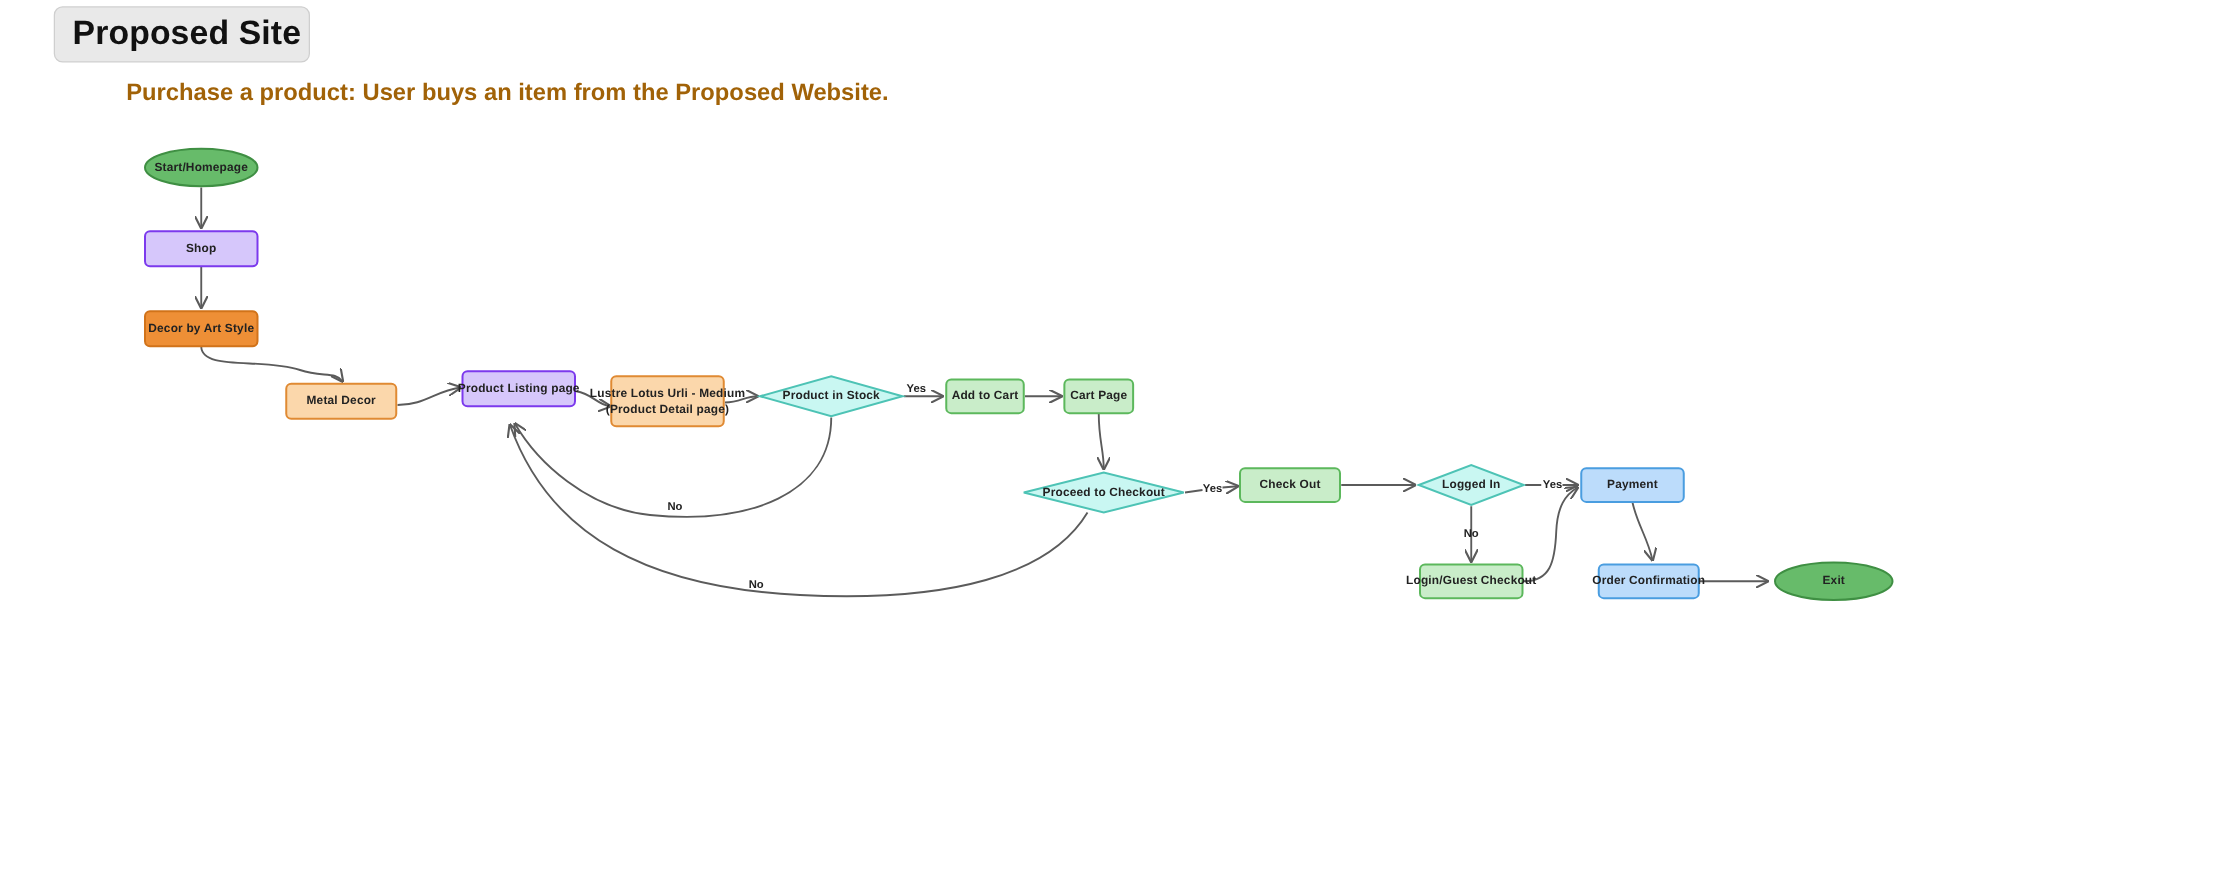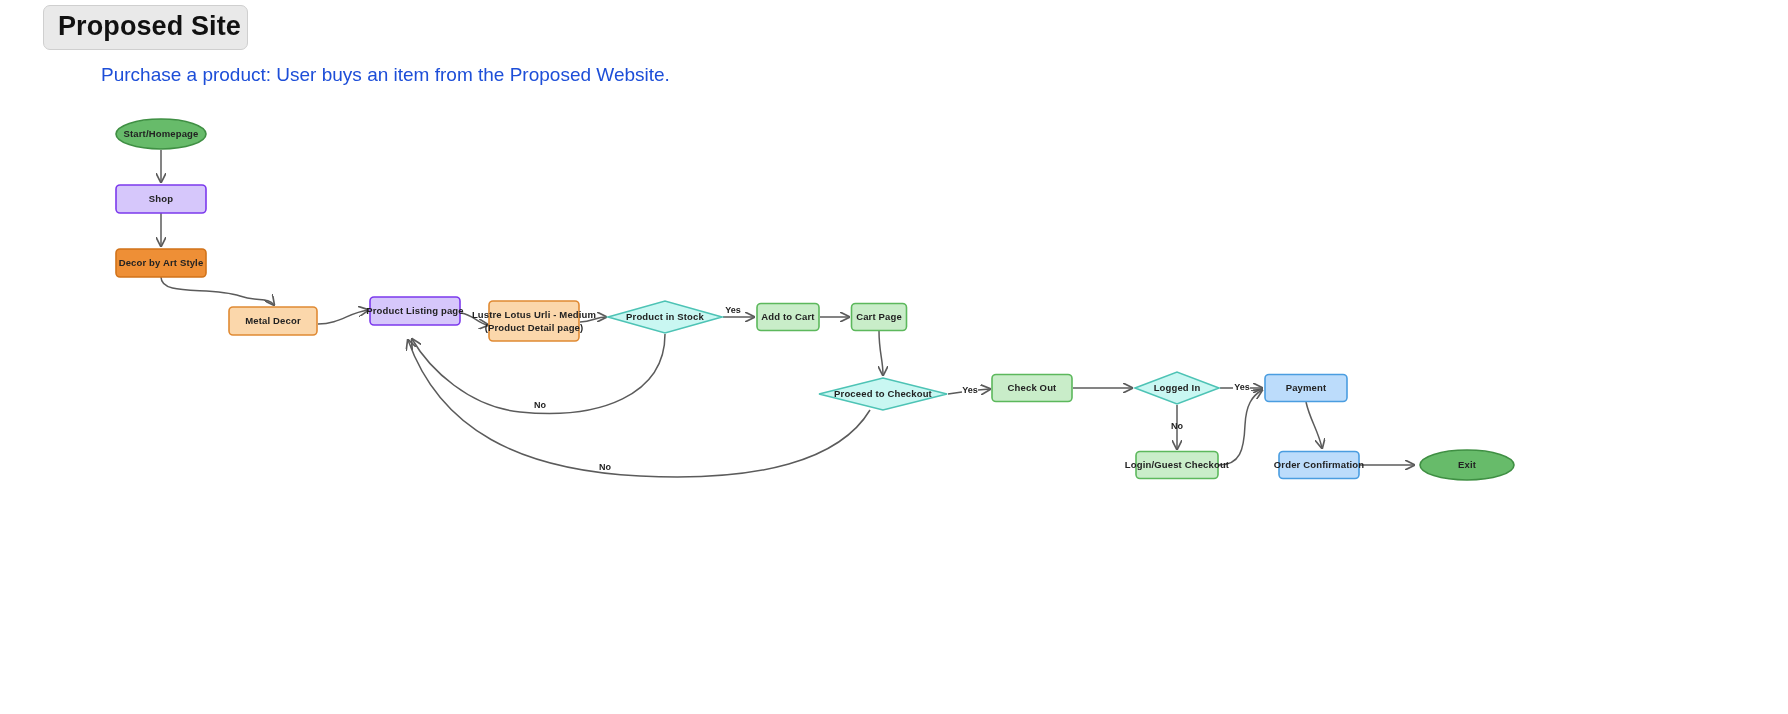--- a/index.html
+++ b/index.html
@@ -17,21 +17,21 @@
     padding:7px 6px 9px 14px;
     font-size:27px;font-weight:700;color:#111111;
     letter-spacing:.1px;line-height:1;
     white-space:nowrap;
     margin-left:36px;
   }
 
   
   .caption{
     position:absolute;left:101px;top:64px;
-    font-size:19px;color:#1d4ed8;font-weight:400;white-space:nowrap;
+    font-size:19px;color:#a16207;font-weight:700;white-space:nowrap;
   }
 
   
   #chart{position:absolute;left:0;top:0;width:1788px;height:528px;}
   #chart svg{display:block;}
 
   .node-label{
     font-family:"Liberation Sans","DejaVu Sans",sans-serif;
     font-size:9.5px;font-weight:700;fill:#222222;
     text-anchor:middle;dominant-baseline:middle;

